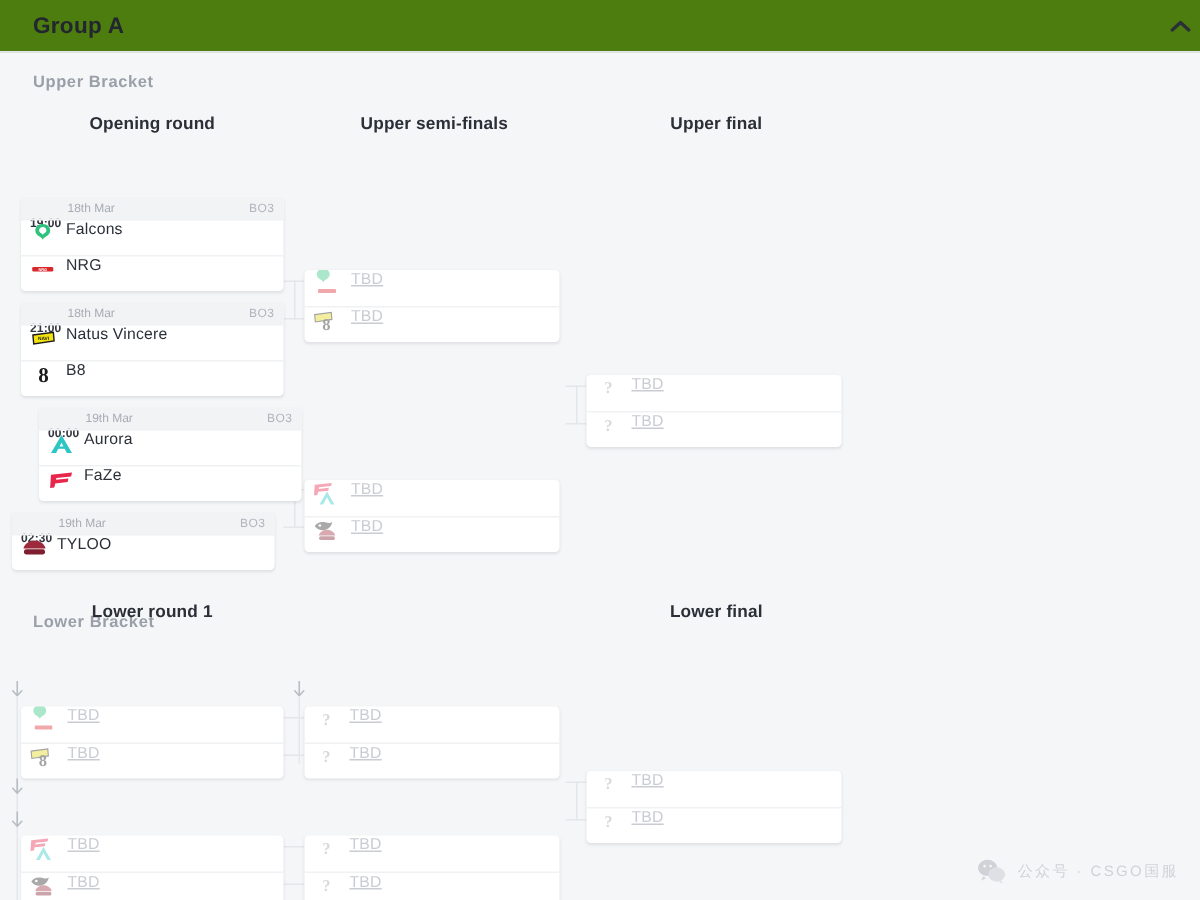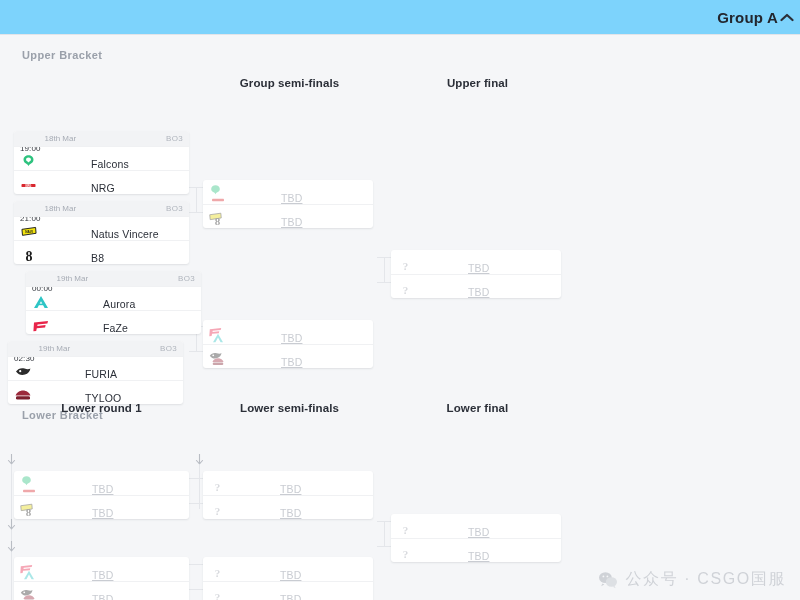--- a/index.html
+++ b/index.html
@@ -8,26 +8,25 @@
     font-family: "Liberation Sans", sans-serif;
     background: #f5f6f8;
     color: #2b2f38;
     overflow: hidden;
     position: relative;
   }
 
   
   .group-header {
     height: 35px;
-    background: #7dd3fc;
+    background: #4d7c0f;
     border-bottom: 1px solid #e2e4e9;
     display: flex;
     align-items: center;
     padding: 0 4px 0 22px;
-    text-align: right;
   }
   .group-title {
     font-size: 15px;
     font-weight: bold;
     letter-spacing: .2px;
     color: #22262e;
     flex: 1;
   }
   .collapse-chevron {
     width: 18px; height: 18px;
@@ -71,32 +70,31 @@
   }
   .match-head {
     height: 15px;
     background: #f2f3f5;
     display: flex;
     align-items: center;
     padding: 0 6px;
     font-size: 8px;
     line-height: 1;
   }
-  .m-time { font-weight: normal; color: #31353d; letter-spacing: .1px; margin-top: 20px; }
+  .m-time { font-weight: bold; color: #31353d; letter-spacing: .1px; margin-top: 20px; }
   .m-date { color: #a7acb5; margin-left: 4px; }
   .m-bo { margin-left: auto; color: #b0b5bd; letter-spacing: .3px; }
 
   .team-row {
     height: 24px;
     display: flex;
-    align-items: flex-end;
+    align-items: flex-start;
     padding: 0 6px;
     border-top: 1px solid #f0f1f3;
     position: relative;
-    gap: 47px;
   }
   .team-row:first-of-type { border-top: none; }
   .team-logo {
     width: 17px; height: 17px;
     flex: 0 0 17px;
     display: flex; align-items: center; justify-content: center;
     margin-right: 7px;
     position: relative;
   }
   .team-logo svg { display: block; }
@@ -136,21 +134,21 @@
   .watermark {
     position: absolute;
     right: 14px;
     bottom: 10px;
     display: flex;
     align-items: center;
     gap: 7px;
     opacity: .62;
   }
   .wm-text {
-    font-size: 16px;
+    font-size: 10px;
     color: #b9bdc4;
     letter-spacing: 1.6px;
     white-space: nowrap;
   }
   .wechat-icon { width: 20px; height: 18px; }
 </style>
 </head>
 <body>
 
 <div class="group-header">
@@ -159,27 +157,27 @@
     <svg width="14" height="9" viewBox="0 0 14 9">
       <path d="M1.5 7 L7 2 L12.5 7" fill="none" stroke="#2b2f38" stroke-width="2.2" stroke-linecap="round" stroke-linejoin="round"></path>
     </svg>
   </div>
 </div>
 
 <div class="bracket-area">
 
   <div class="section-label" style="left:22px; top:14px;">Upper Bracket</div>
 
-  <div class="round-title" style="left:202px; top:42px; width:175px;">Group semi-finals</div>
+  <div class="round-title" style="left:14px; top:42px; width:175px;">Opening round</div>
+  <div class="round-title" style="left:202px; top:42px; width:175px;">Upper semi-finals</div>
   <div class="round-title" style="left:390px; top:42px; width:175px;">Upper final</div>
 
   <div class="section-label" style="left:22px; top:374px;">Lower Bracket</div>
 
   <div class="round-title" style="left:14px; top:367px; width:175px; top:367px;">Lower round 1</div>
-  <div class="round-title" style="left:202px; top:367px; width:175px;">Lower semi-finals</div>
   <div class="round-title" style="left:390px; top:367px; width:175px;">Lower final</div>
 
   <div class="conn conn-h" style="left:189px; top:152px; width:14px;"></div>
   <div class="conn conn-h" style="left:189px; top:177px; width:14px;"></div>
   <div class="conn conn-v" style="left:196px; top:152px; height:26px;"></div>
 
   <div class="conn conn-h" style="left:189px; top:291px; width:14px;"></div>
   <div class="conn conn-h" style="left:189px; top:316px; width:14px;"></div>
   <div class="conn conn-v" style="left:196px; top:291px; height:26px;"></div>
 
@@ -296,29 +294,20 @@
       </span>
       <span class="team-name">FaZe</span>
     </div>
   </div>
 
   <div class="match" style="left:8px; top:306px; width:175px;">
     <div class="match-head">
       <span class="m-time">02:30</span>
       <span class="m-date">19th Mar</span>
       <span class="m-bo">BO3</span>
-    </div>
-    <div class="team-row">
-      <span class="team-logo">
-        <svg width="16" height="12" viewBox="0 0 16 12">
-            <path d="M1 5.6 C3 2.6 6.4 1.6 9.6 2.6 C12 3.4 14 3.4 15.4 2.4 C15 5.4 13 7.6 10 8.6 C7 9.6 3.4 9 1 5.6 Z" fill="#2b2b2b"></path>
-            <circle cx="5.2" cy="5.2" r="1.1" fill="#ffffff"></circle>
-          </svg>
-      </span>
-      <span class="team-name">FURIA</span>
     </div>
     <div class="team-row">
       <span class="team-logo">
         <svg width="16" height="13" viewBox="0 0 16 13">
             <path d="M8 1.4 C11.4 1.4 14.6 3.6 15.4 6.6 L.6 6.6 C1.4 3.6 4.6 1.4 8 1.4 Z" fill="#9c2a3c"></path>
             <rect x="1" y="7.2" width="14" height="3.4" rx="1.4" fill="#7d1f2e"></rect>
           </svg>
       </span>
       <span class="team-name">TYLOO</span>
     </div>

